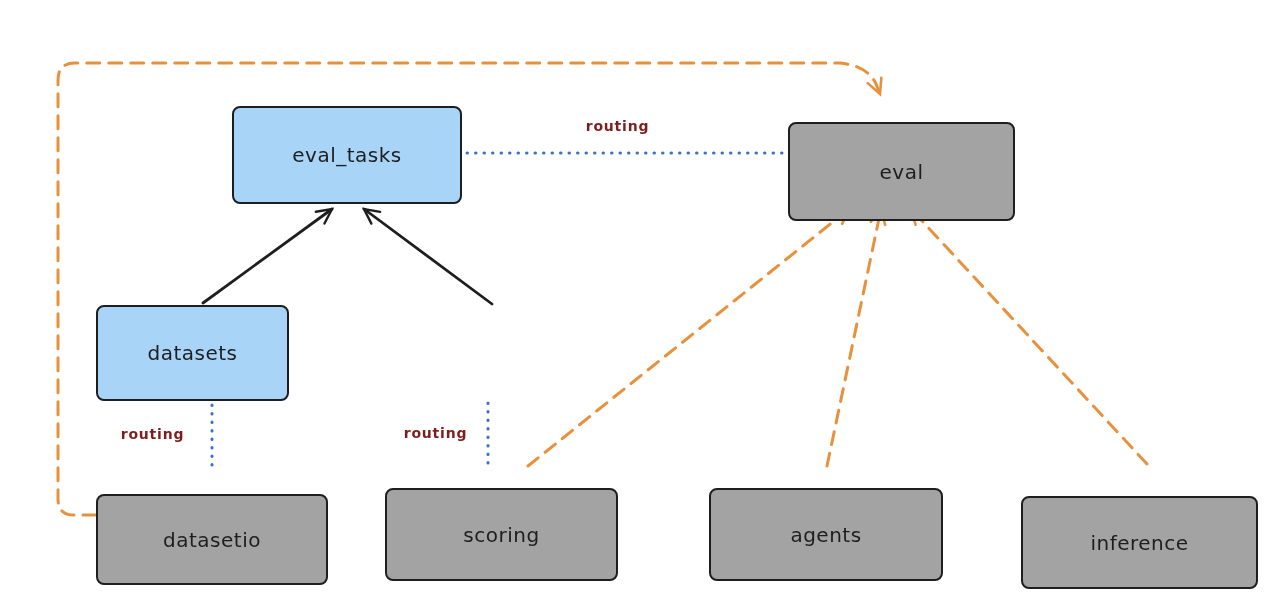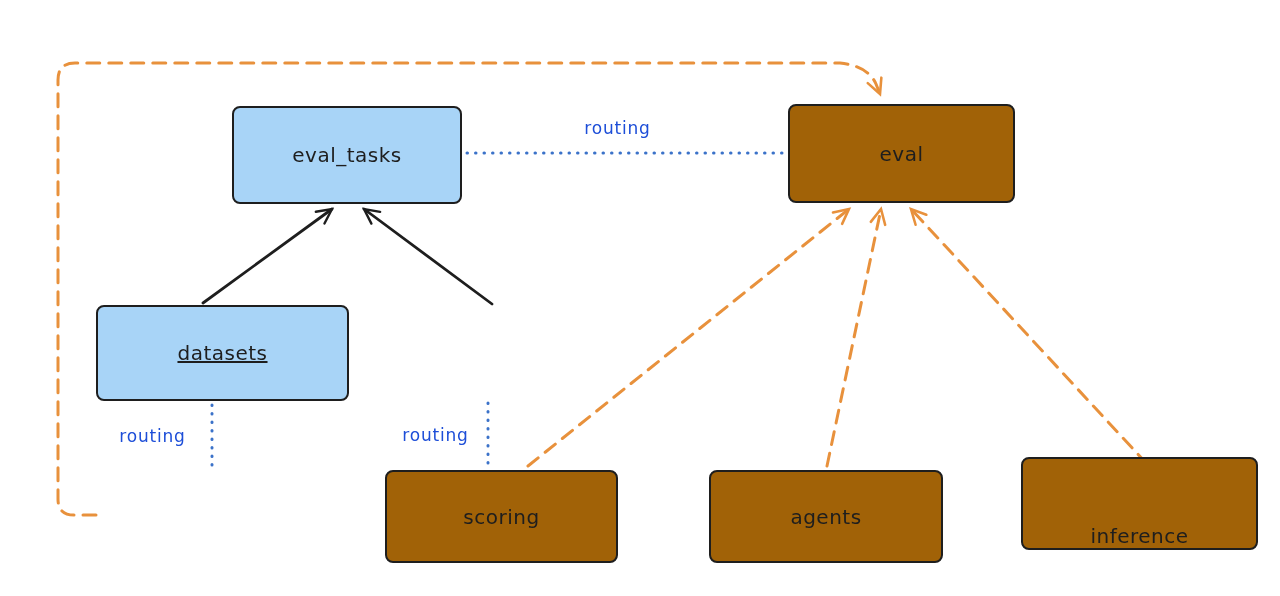--- a/index.html
+++ b/index.html
@@ -16,25 +16,25 @@
   .edge-orange{stroke:#e8913c;stroke-width:3;fill:none;stroke-linecap:round;stroke-dasharray:13 9;}
   .node{
     position:absolute;
     border:2.5px solid #1e1e1e;
     border-radius:8px;
     display:flex;align-items:center;justify-content:center;
     font-size:20px;color:#1e1e1e;letter-spacing:0.5px;
     box-sizing:border-box;
   }
   .node-blue{background:#a8d4f7;}
-  .node-green{background:#a16207;}
+  .node-green{background:#a3a3a3;margin-top:18px;}
   .edge-label{
     position:absolute;
-    color:#1d4ed8;
-    font-size:17px;font-weight:400;letter-spacing:0.8px;
+    color:#7f1d1d;
+    font-size:14px;font-weight:700;letter-spacing:0.8px;
     text-align:center;
   }
 </style>
 </head>
 <body>
 
 <div id="canvas">
 
   <svg id="edges" width="1280" height="596" viewBox="0 0 1280 596">
     <defs>
@@ -60,35 +60,38 @@
   </svg>
 
   <div class="node node-blue" style="left:232px;top:106px;width:230px;height:98px;">
     <span>eval_tasks</span>
   </div>
 
   <div class="node node-green" style="left:788px;top:104px;width:227px;height:99px;">
     <span>eval</span>
   </div>
 
-  <div class="node node-blue" style="left:96px;top:305px;width:253px;height:96px;text-decoration:underline;">
+  <div class="node node-blue" style="left:96px;top:305px;width:193px;height:96px;">
     <span>datasets</span>
   </div>
 
 
+  <div class="node node-green" style="left:96px;top:476px;width:232px;height:91px;">
+    <span>datasetio</span>
+  </div>
 
   <div class="node node-green" style="left:709px;top:470px;width:234px;height:93px;">
     <span>agents</span>
   </div>
 
   <div class="node node-green" style="left:385px;top:470px;width:233px;height:93px;">
     <span>scoring</span>
   </div>
 
-  <div class="node node-green" style="left:1021px;top:457px;width:237px;height:93px;align-items:flex-end;">
+  <div class="node node-green" style="left:1021px;top:478px;width:237px;height:93px;">
     <span>inference</span>
   </div>
 
   <div class="edge-label" style="left:560px;top:118px;width:115px;">routing</div>
   <div class="edge-label" style="left:105px;top:426px;width:95px;">routing</div>
   <div class="edge-label" style="left:388px;top:425px;width:95px;">routing</div>
 
 </div>
 
 </body></html>

